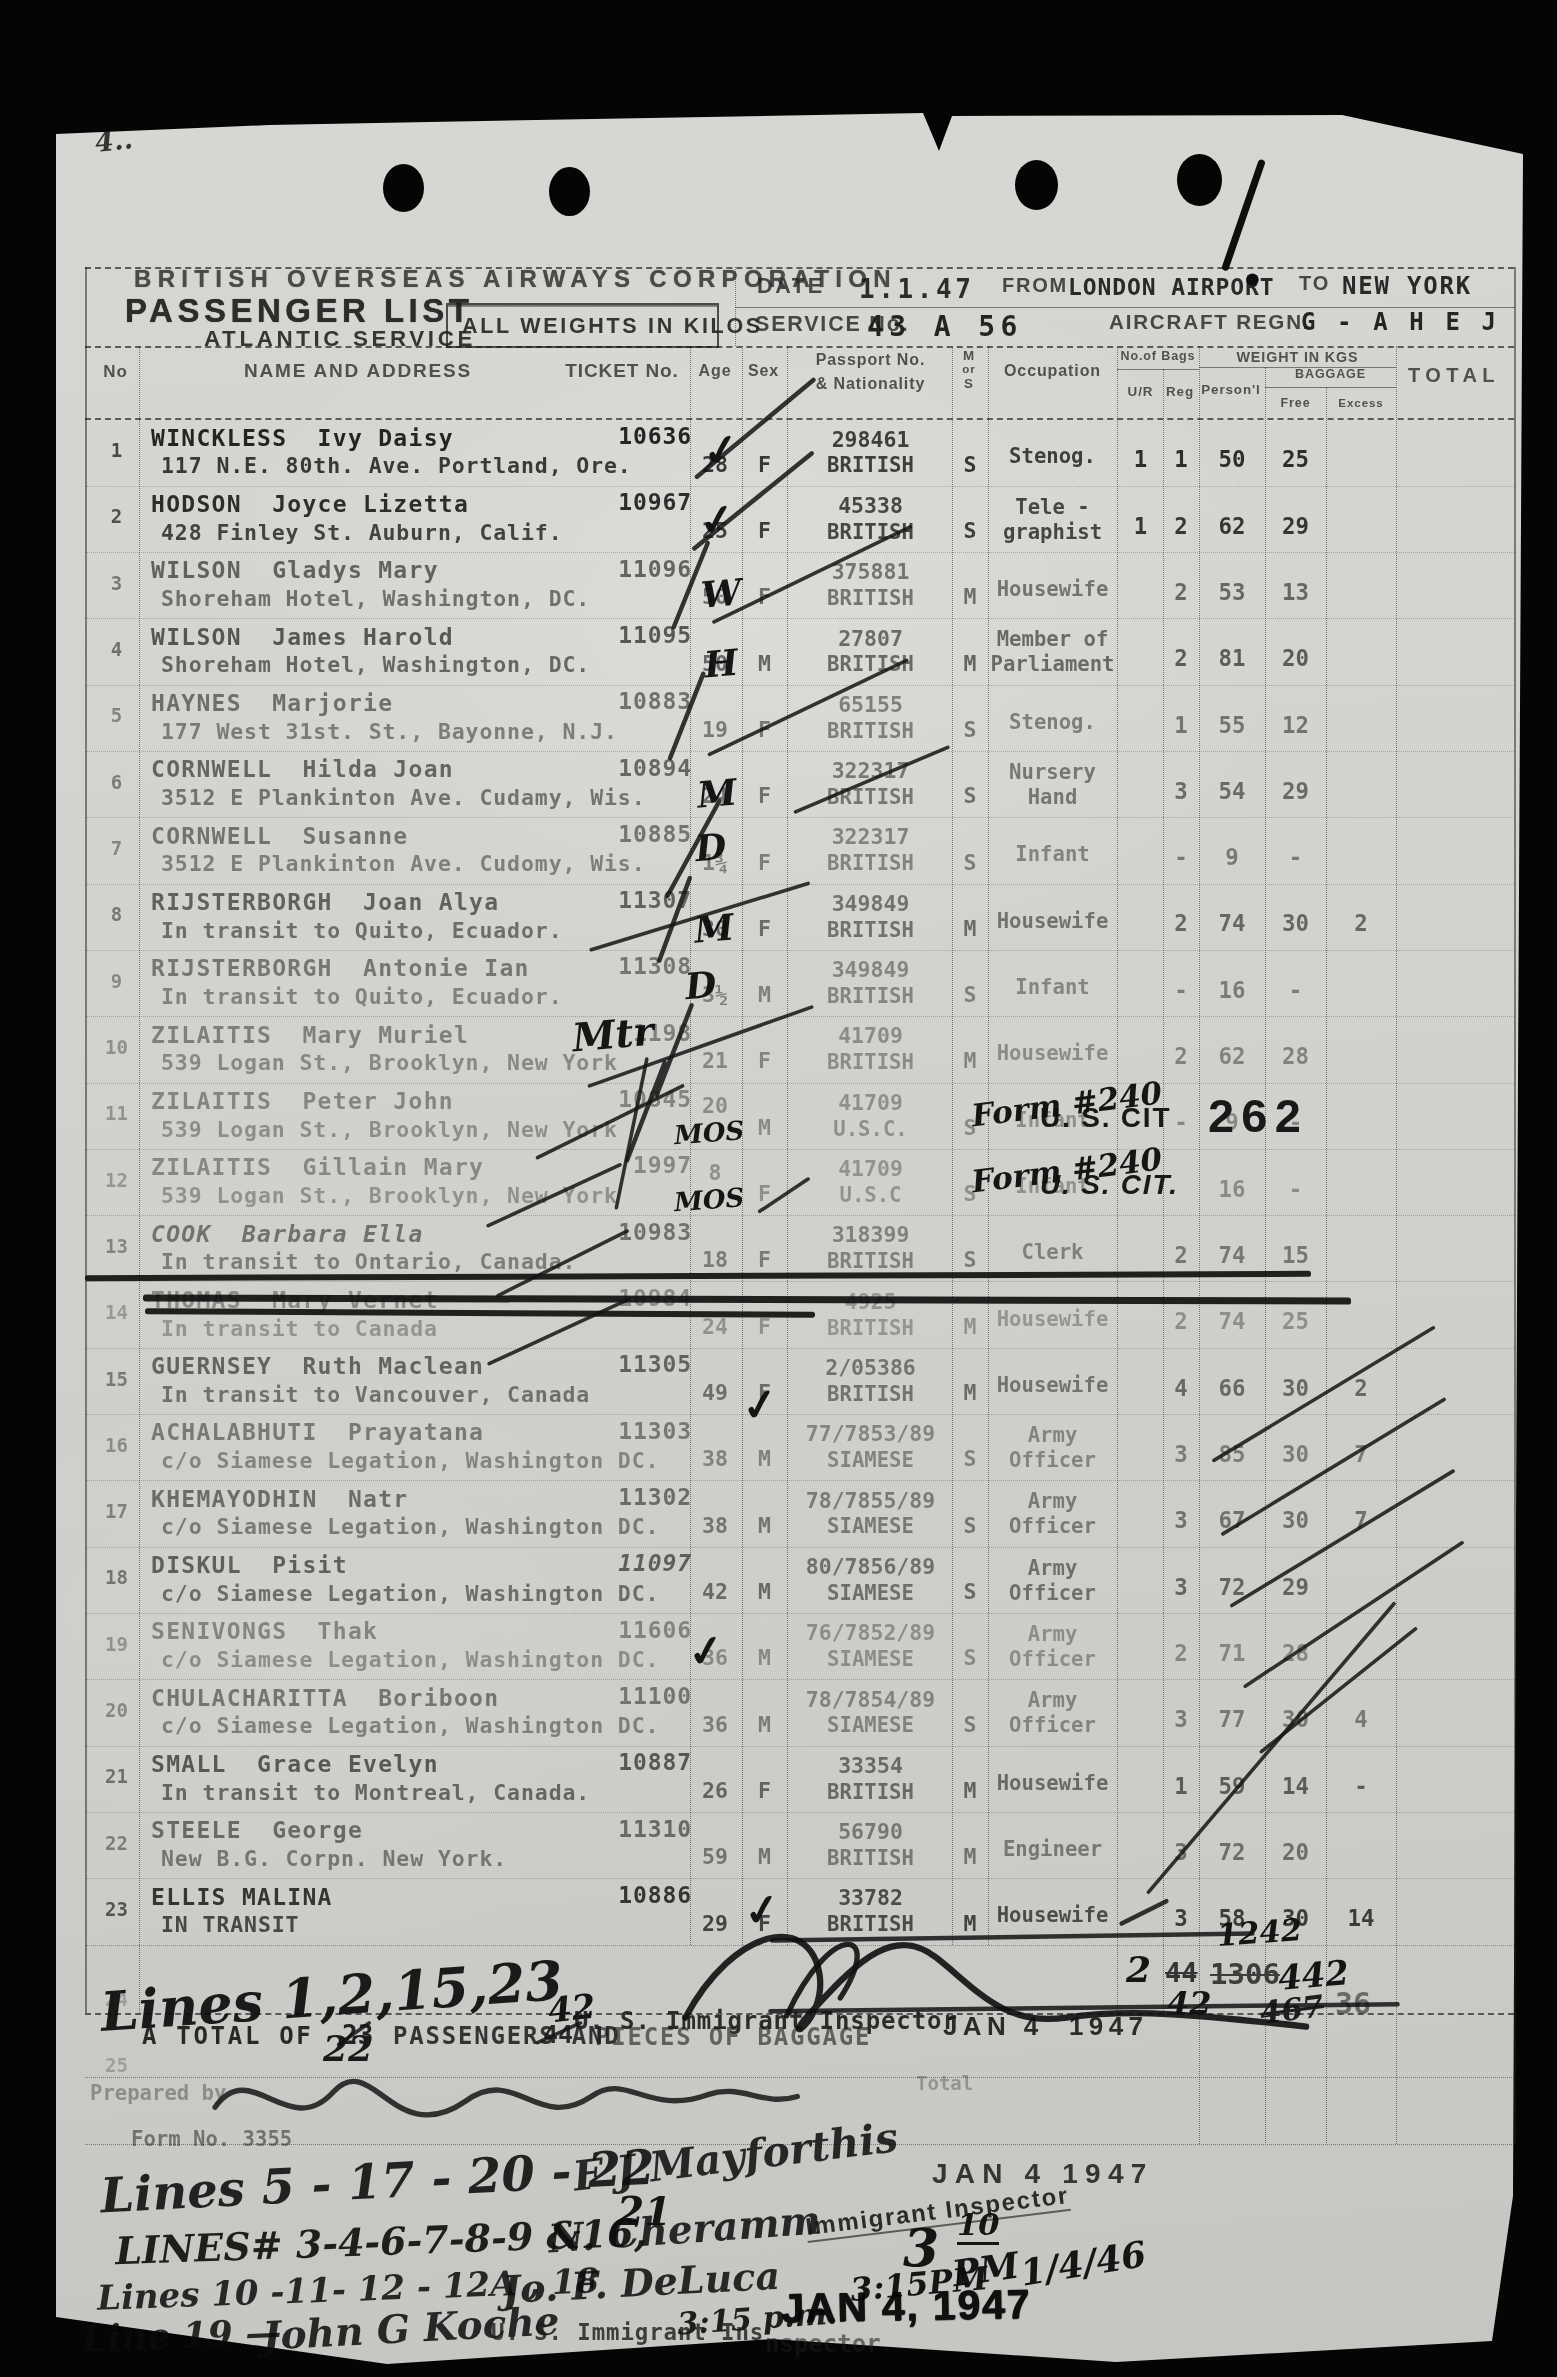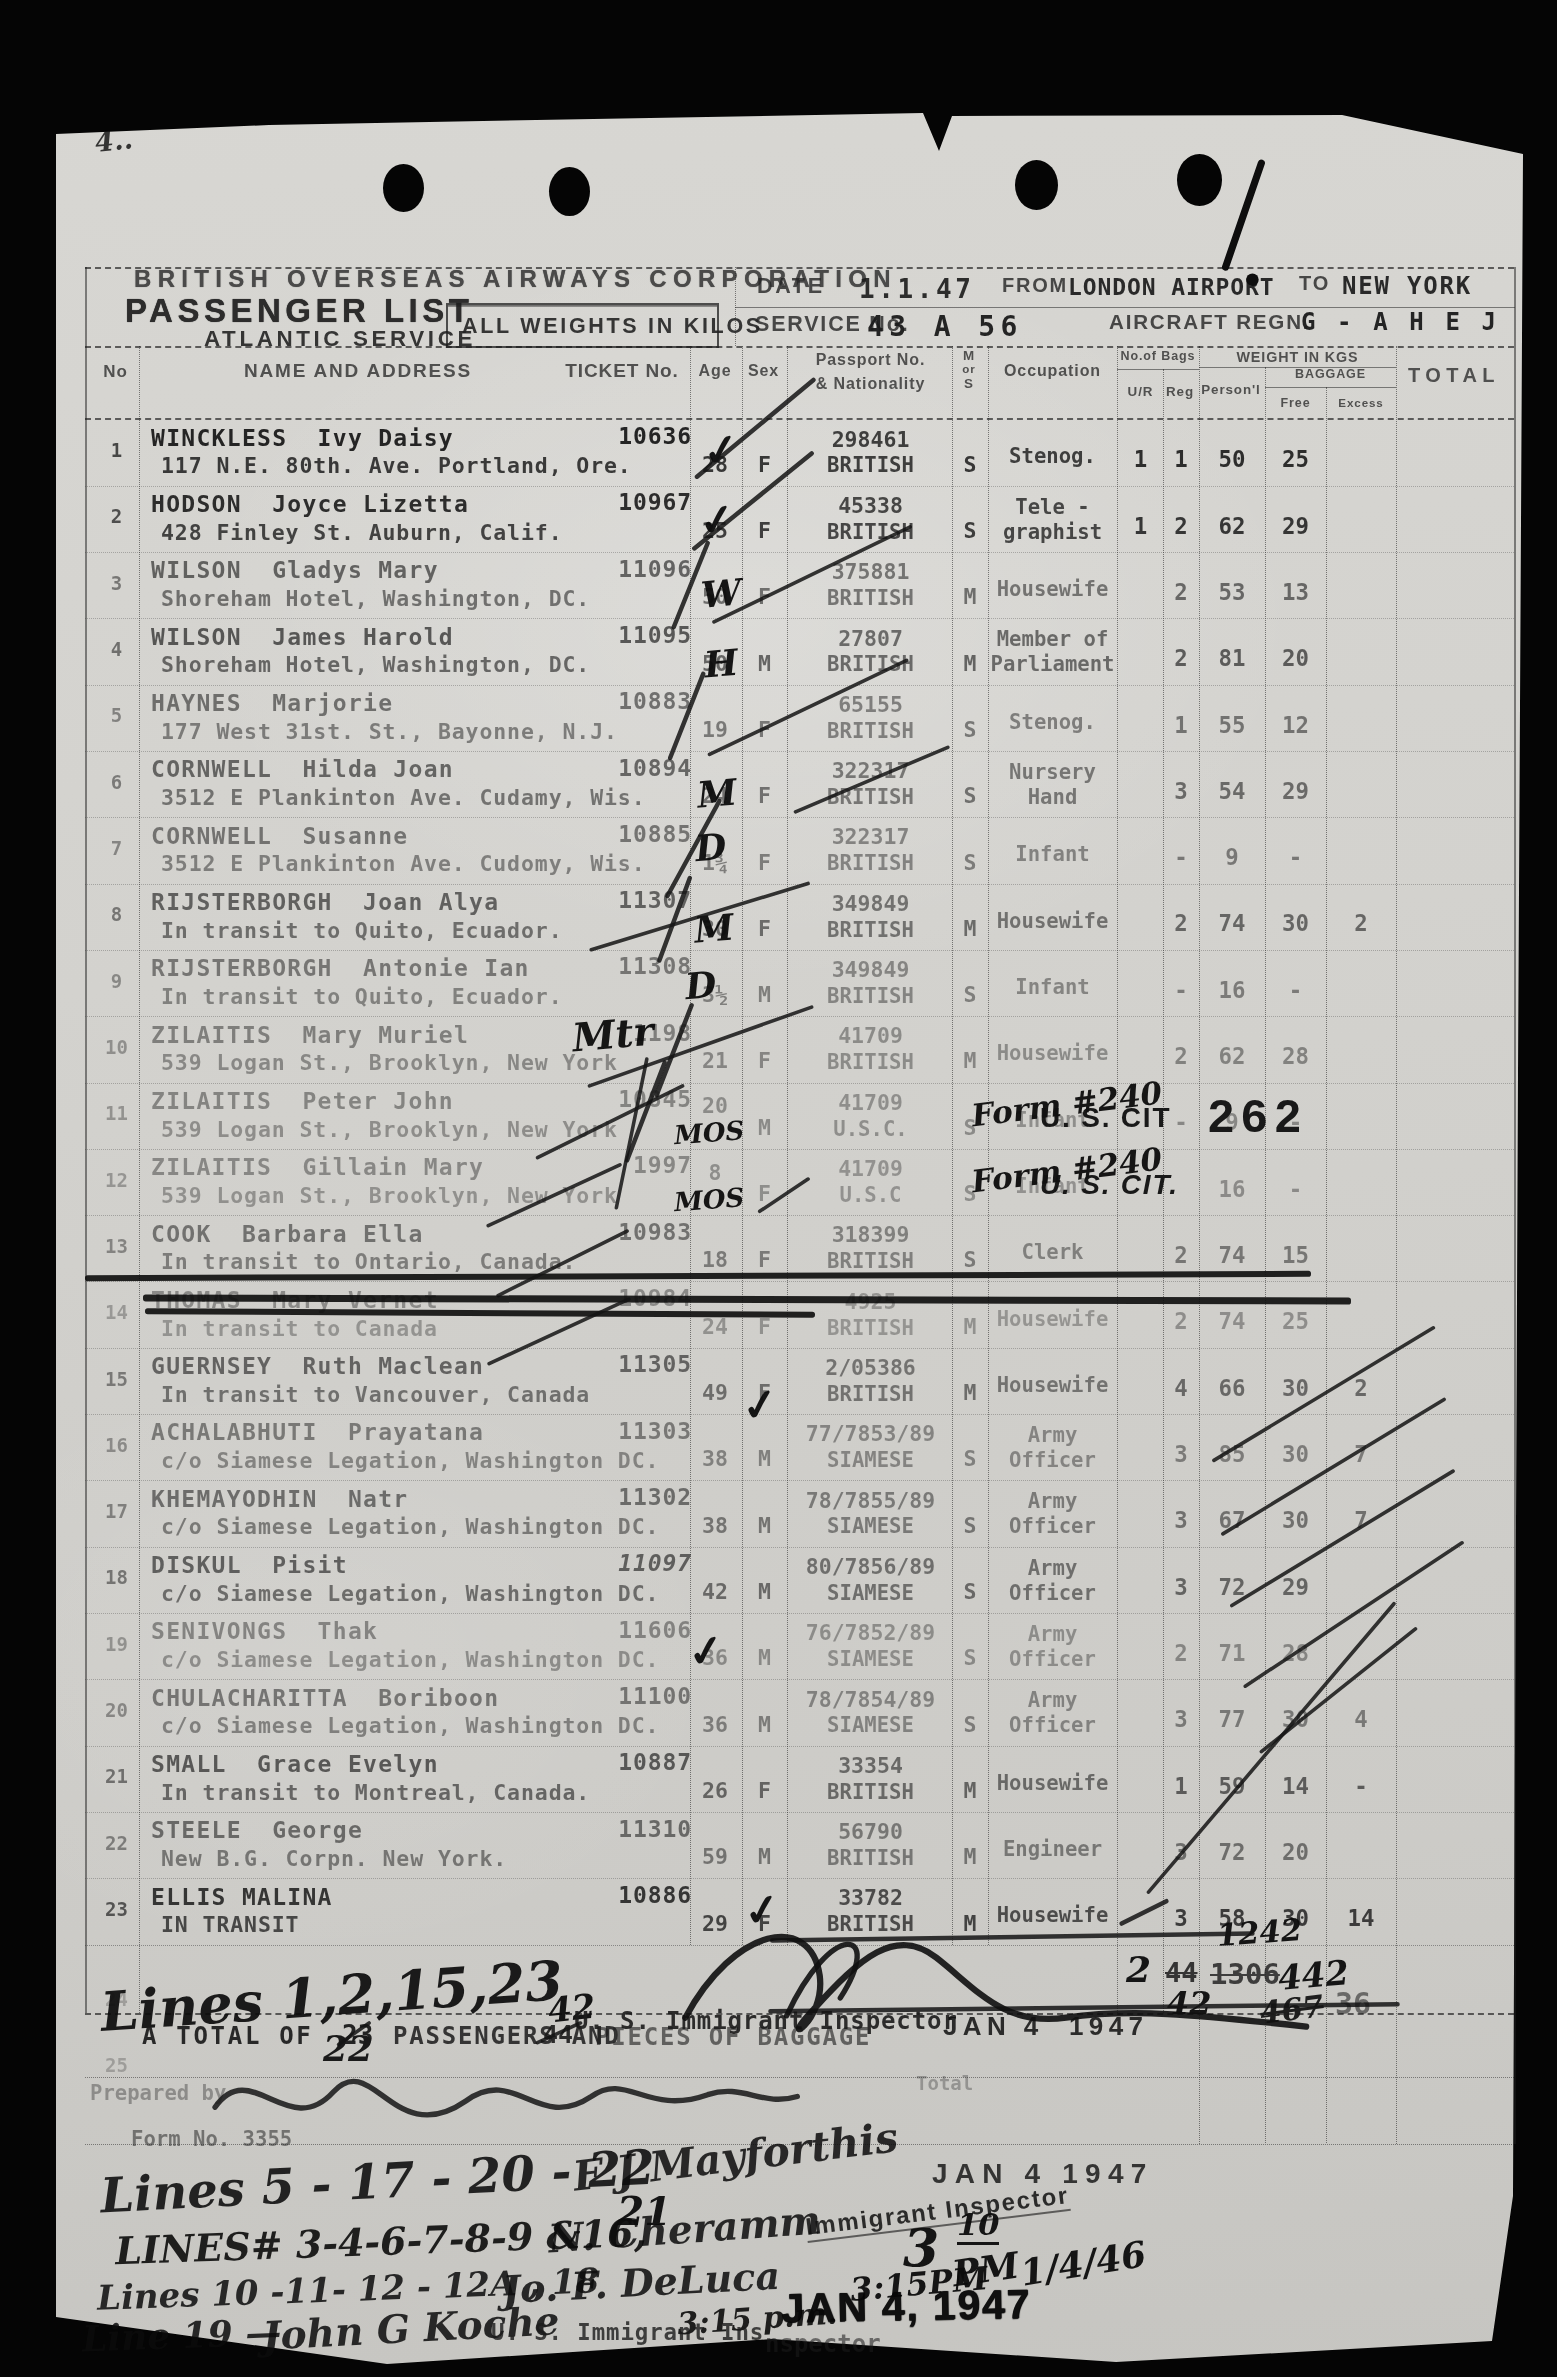--- a/index.html
+++ b/index.html
@@ -279,21 +279,21 @@
         <div class="abs t ctr" style="left:790px;top:1183px;width:161px;font-size:20.6px;opacity:0.34;">U.S.C</div>
         <div class="abs t ctr" style="left:952px;top:1181px;width:36px;font-size:21.5px;opacity:0.36;">S</div>
         <div class="abs t ctr" style="left:988px;top:1174px;width:129px;font-size:20.6px;opacity:0.34;">Infant</div>
         <div class="abs hw" style="left:971px;top:1152px;font-size:31px;transform:rotate(-7deg);opacity:.95;">Form #240</div>
         <div class="abs stamp" style="left:1040px;top:1169px;font-size:28px;letter-spacing:1.8px;opacity:.95;font-style:italic;">U. S. CIT.</div>
         <div class="abs t ctr" style="left:1199px;top:1176px;width:66px;font-size:22.4px;opacity:0.38;">16</div>
         <div class="abs t ctr" style="left:1265px;top:1176px;width:61px;font-size:22.4px;opacity:0.38;">-</div>
       </div>
       <div>
         <div class="abs t ctr" style="left:94px;top:1235px;width:45px;font-size:19px;opacity:0.42;">13</div>
-        <div class="abs t" style="left:151px;top:1221px;font-size:23px;letter-spacing:1.3px;opacity:0.52;">COOK  Barbara Ella</div>
+        <div class="abs t" style="left:151px;top:1221px;font-size:23px;letter-spacing:1.3px;opacity:0.52;font-style:italic;">COOK  Barbara Ella</div>
         <div class="abs t" style="left:161px;top:1249px;font-size:21.5px;letter-spacing:0.9px;opacity:0.46;">In transit to Ontario, Canada.</div>
         <div class="abs t" style="left:565px;top:1219px;width:127px;text-align:right;font-size:23px;letter-spacing:0.9px;opacity:0.52;">10983</div>
         <div class="abs t ctr" style="left:690px;top:1247px;width:50px;font-size:21.5px;opacity:0.47;">18</div>
         <div class="abs t ctr" style="left:742px;top:1247px;width:45px;font-size:21.5px;opacity:0.47;">F</div>
         <div class="abs t ctr" style="left:790px;top:1222px;width:161px;font-size:21.5px;opacity:0.44;">318399</div>
         <div class="abs t ctr" style="left:790px;top:1249px;width:161px;font-size:20.6px;opacity:0.44;">BRITISH</div>
         <div class="abs t ctr" style="left:952px;top:1247px;width:36px;font-size:21.5px;opacity:0.47;">S</div>
         <div class="abs t ctr" style="left:988px;top:1240px;width:129px;font-size:20.6px;opacity:0.44;">Clerk</div>
         <div class="abs t ctr" style="left:1163px;top:1242px;width:36px;font-size:22.4px;opacity:0.49;">2</div>
         <div class="abs t ctr" style="left:1199px;top:1242px;width:66px;font-size:22.4px;opacity:0.49;">74</div>

